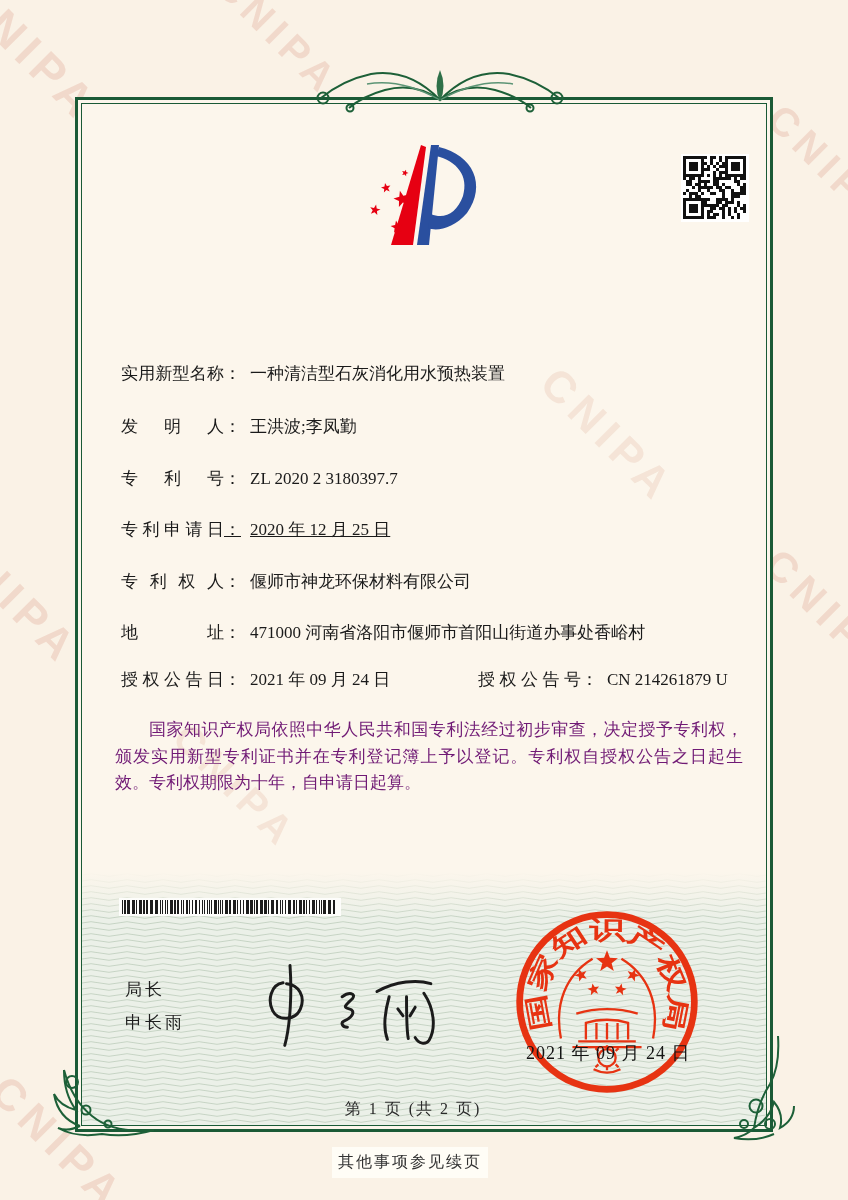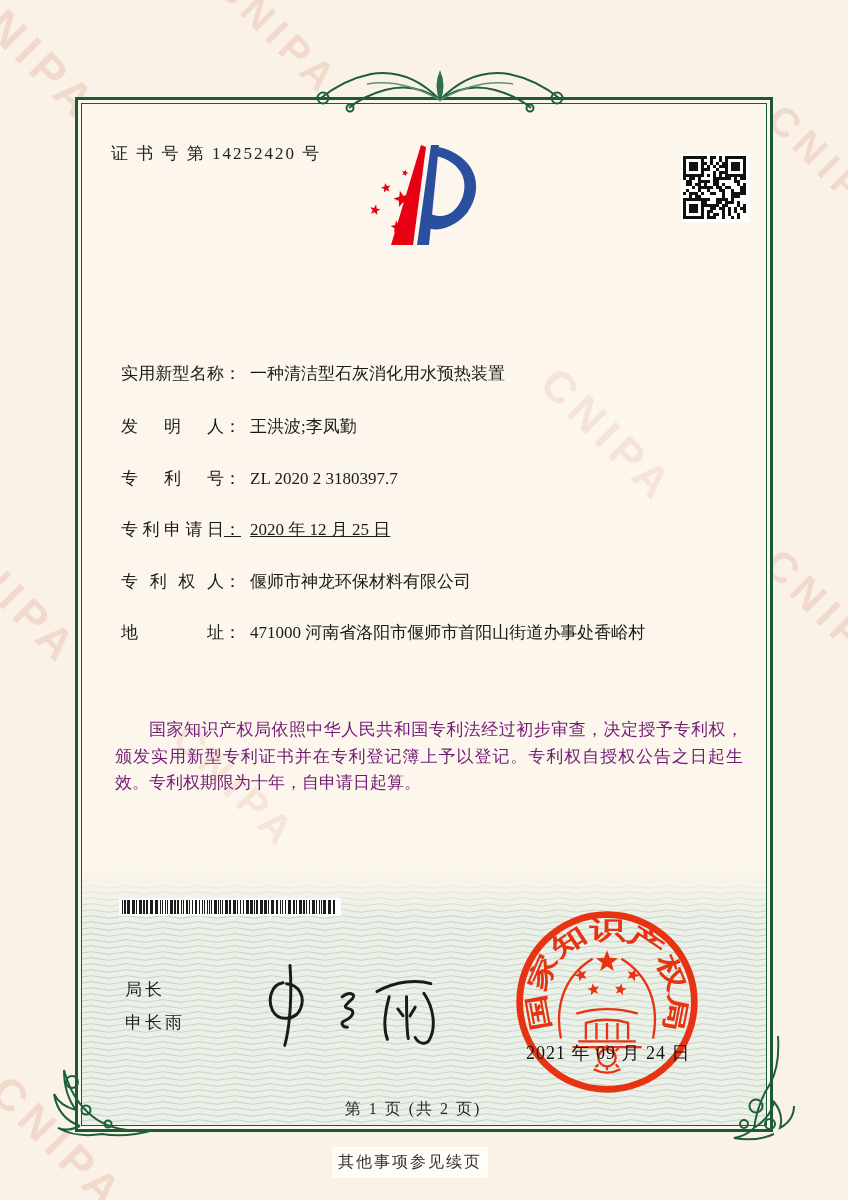--- a/index.html
+++ b/index.html
@@ -81,21 +81,20 @@
   <div class="wm" style="left:-30px;top:520px;font-size:44px;">CNIPA</div>
   <div class="wm" style="left:788px;top:540px;font-size:42px;">CNIPA</div>
   <div class="wm" style="left:16px;top:1066px;font-size:44px;">CNIPA</div>
 
   <div class="frame">
     <div class="frame-inner-line"></div>
 
     <div class="wm wm-in" style="left:488px;top:258px;font-size:44px;">CNIPA</div>
     <div class="wm wm-in" style="left:118px;top:615px;font-size:40px;">CNIPA</div>
 
-    <div class="cert-no">证 书 号 第 14252420 号</div>
 
     <div class="logo">
       <svg width="140" height="120" viewBox="0 0 140 120">
         <path d="M66,12 L71,14 L58,112 L36,112 Z" fill="#e60012"></path>
         <path d="M76,12 L84,12 L74,112 L62,112 Z" fill="#2a4f9f"></path>
         <path d="M84,14 C118,22 132,52 112,80 C99,95 82,99 73,95 L76,81 C89,87 102,80 108,63 C114,43 102,28 81,23 Z" fill="#2a4f9f"></path>
         <g id="logo-stars" fill="#e60012">
             <polygon points="51.0,36.7 51.2,39.1 53.5,40.0 51.2,40.8 51.1,43.3 49.6,41.4 47.2,42.1 48.5,40.0 47.1,38.0 49.5,38.6"></polygon>
             <polygon points="30.0,50.1 31.9,53.1 35.4,52.5 33.1,55.2 34.7,58.4 31.4,57.1 28.9,59.5 29.2,56.0 26.0,54.4 29.5,53.6"></polygon>
             <polygon points="44.9,57.8 48.3,62.7 54.2,61.5 50.6,66.2 53.5,71.4 47.9,69.5 43.9,73.9 44.0,67.9 38.5,65.5 44.3,63.7"></polygon>
@@ -367,20 +366,26 @@
     </div>
     <div class="field-row" style="top:418px;text-decoration:underline;">
       <span class="flabel">专利申请日</span><span>：</span><span class="fvalue">2020 年 12 月 25 日</span>
     </div>
     <div class="field-row" style="top:470px;">
       <span class="flabel">专利权人</span><span>：</span><span class="fvalue">偃师市神龙环保材料有限公司</span>
     </div>
     <div class="field-row" style="top:521px;">
       <span class="flabel">地址</span><span>：</span><span class="fvalue">471000 河南省洛阳市偃师市首阳山街道办事处香峪村</span>
     </div>
+    <div class="field-row" style="top:568px;">
+      <span class="flabel">授权公告日</span><span>：</span><span class="fvalue">2021 年 09 月 24 日</span>
+      <span class="grant2">
+        <span class="flabel">授权公告号</span><span>：</span><span class="fvalue">CN 214261879 U</span>
+      </span>
+    </div>
 
     <div class="body-text">
       <p>国家知识产权局依照中华人民共和国专利法经过初步审查，决定授予专利权，颁发实用新型专利证书并在专利登记簿上予以登记。专利权自授权公告之日起生效。专利权期限为十年，自申请日起算。</p>
     </div>
 
     <div class="band">
       <svg id="wave-svg" width="684" height="253" viewBox="0 0 684 253">
           <path d="M0 3 q9 -2.6 18 0 q9 2.6 18 0 q9 -2.6 18 0 q9 2.6 18 0 q9 -2.6 18 0 q9 2.6 18 0 q9 -2.6 18 0 q9 2.6 18 0 q9 -2.6 18 0 q9 2.6 18 0 q9 -2.6 18 0 q9 2.6 18 0 q9 -2.6 18 0 q9 2.6 18 0 q9 -2.6 18 0 q9 2.6 18 0 q9 -2.6 18 0 q9 2.6 18 0 q9 -2.6 18 0 q9 2.6 18 0 q9 -2.6 18 0 q9 2.6 18 0 q9 -2.6 18 0 q9 2.6 18 0 q9 -2.6 18 0 q9 2.6 18 0 q9 -2.6 18 0 q9 2.6 18 0 q9 -2.6 18 0 q9 2.6 18 0 q9 -2.6 18 0 q9 2.6 18 0 q9 -2.6 18 0 q9 2.6 18 0 q9 -2.6 18 0 q9 2.6 18 0 q9 -2.6 18 0 q9 2.6 18 0" stroke="rgba(128,158,128,0.38)" stroke-width="0.9" fill="none"></path>
           <path d="M0 9 q9 -2.6 18 0 q9 2.6 18 0 q9 -2.6 18 0 q9 2.6 18 0 q9 -2.6 18 0 q9 2.6 18 0 q9 -2.6 18 0 q9 2.6 18 0 q9 -2.6 18 0 q9 2.6 18 0 q9 -2.6 18 0 q9 2.6 18 0 q9 -2.6 18 0 q9 2.6 18 0 q9 -2.6 18 0 q9 2.6 18 0 q9 -2.6 18 0 q9 2.6 18 0 q9 -2.6 18 0 q9 2.6 18 0 q9 -2.6 18 0 q9 2.6 18 0 q9 -2.6 18 0 q9 2.6 18 0 q9 -2.6 18 0 q9 2.6 18 0 q9 -2.6 18 0 q9 2.6 18 0 q9 -2.6 18 0 q9 2.6 18 0 q9 -2.6 18 0 q9 2.6 18 0 q9 -2.6 18 0 q9 2.6 18 0 q9 -2.6 18 0 q9 2.6 18 0 q9 -2.6 18 0 q9 2.6 18 0" stroke="rgba(128,158,128,0.38)" stroke-width="0.9" fill="none"></path>
           <path d="M0 15 q9 -2.6 18 0 q9 2.6 18 0 q9 -2.6 18 0 q9 2.6 18 0 q9 -2.6 18 0 q9 2.6 18 0 q9 -2.6 18 0 q9 2.6 18 0 q9 -2.6 18 0 q9 2.6 18 0 q9 -2.6 18 0 q9 2.6 18 0 q9 -2.6 18 0 q9 2.6 18 0 q9 -2.6 18 0 q9 2.6 18 0 q9 -2.6 18 0 q9 2.6 18 0 q9 -2.6 18 0 q9 2.6 18 0 q9 -2.6 18 0 q9 2.6 18 0 q9 -2.6 18 0 q9 2.6 18 0 q9 -2.6 18 0 q9 2.6 18 0 q9 -2.6 18 0 q9 2.6 18 0 q9 -2.6 18 0 q9 2.6 18 0 q9 -2.6 18 0 q9 2.6 18 0 q9 -2.6 18 0 q9 2.6 18 0 q9 -2.6 18 0 q9 2.6 18 0 q9 -2.6 18 0 q9 2.6 18 0" stroke="rgba(128,158,128,0.38)" stroke-width="0.9" fill="none"></path>

